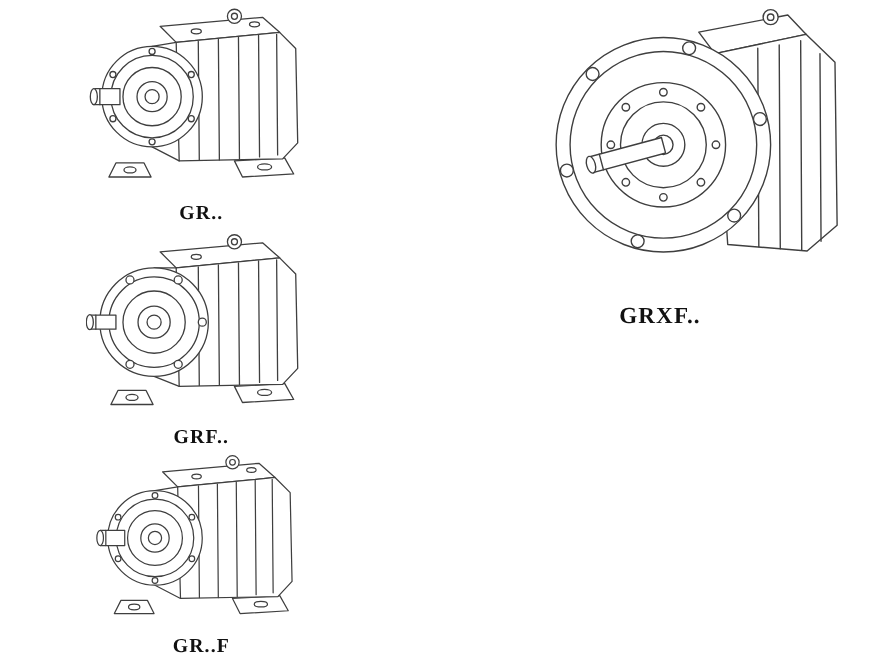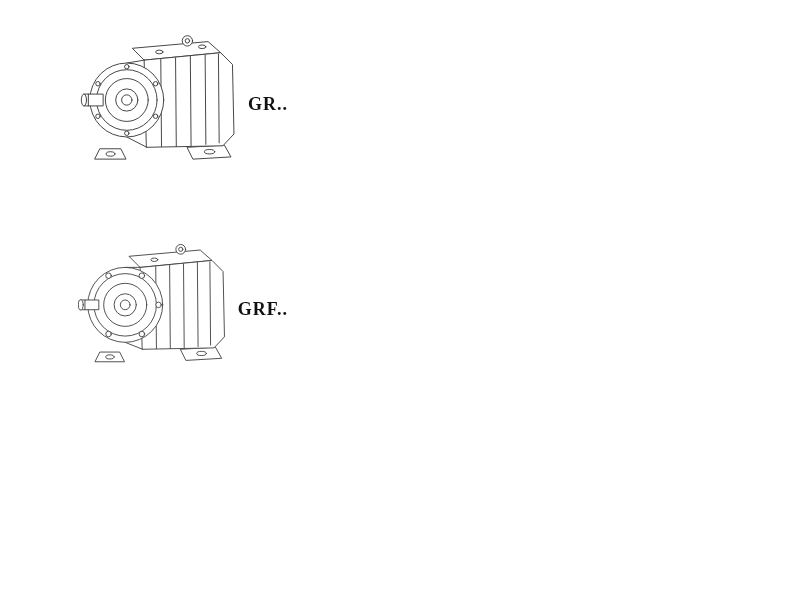--- a/index.html
+++ b/index.html
@@ -6,20 +6,21 @@
   #canvas{
     position:relative;
     width:800px;height:600px;
     background:#ffffff;
     overflow:hidden;
     font-family:"Liberation Serif", serif;
   }
   .cell{
     position:absolute;
     display:flex;
+    flex-direction:column;
     align-items:center;
     margin:0;
   }
   .drawing{
     width:100%;
     flex:1 1 auto;
     stroke:#3f3f3f;
     fill:#ffffff;
     stroke-width:1.3;
     stroke-linejoin:round;
@@ -195,25 +196,37 @@
 <div id="canvas">
 
   <figure class="cell" style="left:78px;top:2px;width:210px;height:202px">
     <svg class="drawing" viewBox="0 0 230 192">
         <use href="#gb-foot"></use>
       </svg>
     <figcaption class="label">GR..</figcaption>
   </figure>
 
 
+  <figure class="cell" style="left:493px;top:0px;width:304px;height:300px">
+    <svg class="drawing" viewBox="0 0 310 280">
+        <use href="#gb-bigflange"></use>
+      </svg>
+    <figcaption class="label big shift-left">GRXF..</figcaption>
+  </figure>
 
   <figure class="cell" style="left:78px;top:208px;width:210px;height:200px">
     <svg class="drawing" viewBox="0 0 230 192">
         <use href="#gb-flange"></use>
       </svg>
     <figcaption class="label">GRF..</figcaption>
   </figure>
 
 
+  <figure class="cell" style="left:78px;top:410px;width:210px;height:188px">
+    <svg class="drawing" viewBox="0 0 230 192">
+        <use href="#gb-foot"></use>
+      </svg>
+    <figcaption class="label">GR..F</figcaption>
+  </figure>
 
 
 
 </div>
 
 </body></html>

